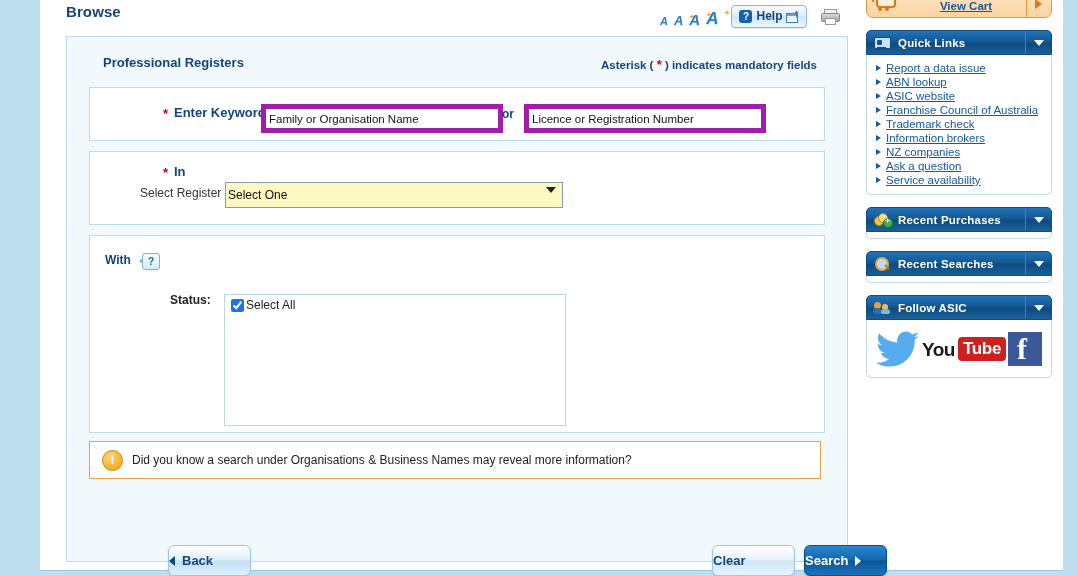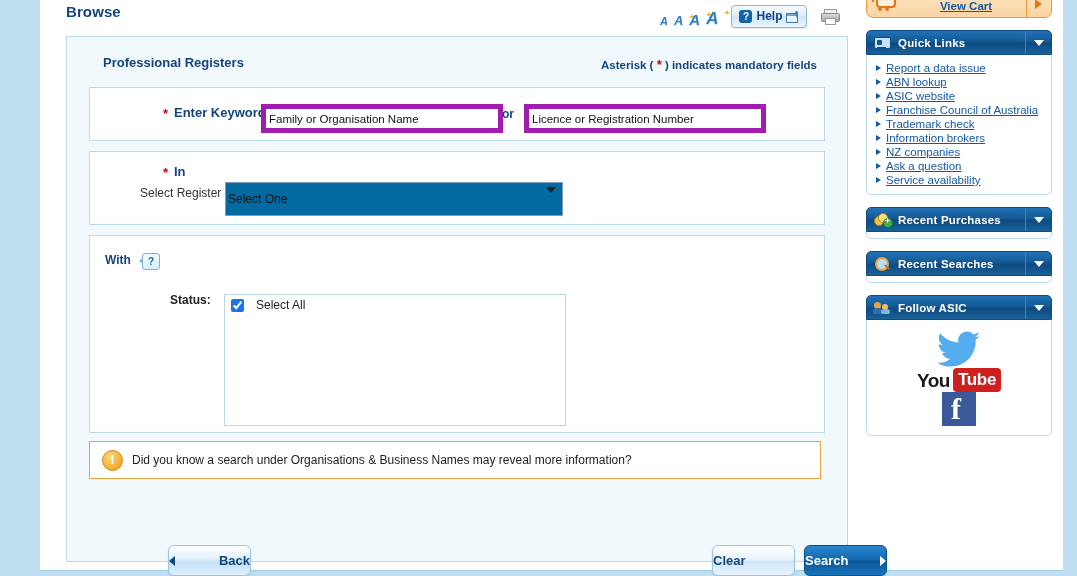--- a/index.html
+++ b/index.html
@@ -89,63 +89,63 @@
   }
   #kw1{position:absolute;left:171px;top:16px;width:226px;}
   .or-word{position:absolute;left:412px;top:19px;font-size:12px;font-weight:bold;color:#15447e;}
   #kw2{position:absolute;left:434px;top:16px;width:226px;}
 
   .in-label{position:absolute;left:84px;top:12px;font-size:13px;font-weight:bold;color:#15447e;}
   .in-label .req-star{position:absolute;left:-11px;top:1px;}
   .in-sub{position:absolute;left:50px;top:34px;font-size:12px;color:#333;}
   .sel-wrap{position:absolute;left:135px;top:30px;width:338px;}
   select.reg-select{
-    width:338px;height:34px;
+    width:338px;height:26px;
     font-family:"Liberation Sans",sans-serif;font-size:12px;color:#111;
-    border:1px solid #7f9db9;background:#0369a1;padding:1px 2px;
+    border:1px solid #7f9db9;background:#fef9c3;padding:1px 2px;
     -webkit-appearance:none;appearance:none;
   }
   .sel-arrow{position:absolute;right:7px;top:5px;pointer-events:none;
              width:0;height:0;border-left:5px solid transparent;border-right:5px solid transparent;
              border-top:6px solid #222;}
 
   .with-label{position:absolute;left:15px;top:17px;font-size:12px;font-weight:bold;color:#15447e;}
   .help-bubble{
     position:absolute;left:52px;top:17px;width:16px;height:15px;
     background:linear-gradient(180deg,#f3fafe,#d9edfa);
     border:1px solid #7fb1d4;border-radius:3px;
     color:#1d6aa8;font-size:10px;font-weight:bold;text-align:center;line-height:15px;cursor:pointer;
   }
   .help-bubble:before{content:"";position:absolute;left:-4px;top:4px;width:0;height:0;
     border-top:3px solid transparent;border-bottom:3px solid transparent;border-right:4px solid #7fb1d4;}
   .status-label{position:absolute;left:80px;top:57px;font-size:12px;font-weight:bold;color:#222;}
   .status-box{
     position:absolute;left:134px;top:58px;width:340px;height:130px;
     border:1px solid #b9d6e6;background:#fff;overflow:auto;
   }
-  .status-item{display:flex;align-items:center;gap:12px;padding:3px 0 0 6px;font-size:12px;color:#222;}
+  .status-item{display:flex;align-items:center;gap:2px;padding:3px 0 0 6px;font-size:12px;color:#222;}
   input.cb{width:13px;height:13px;margin:0;accent-color:#1a73e8;}
 
   
   .notice{
     position:absolute;left:22px;top:404px;width:732px;height:38px;
     background:#ffffff;border:1px solid #e8a33d;
     display:flex;align-items:center;gap:9px;padding-left:12px;box-sizing:border-box;
   }
   .warn-ico{
     width:19px;height:19px;border-radius:50%;
     background:radial-gradient(circle at 35% 30%,#fcd77a,#ef9a10);
     border:1px solid #d0850a;color:#fff;font-size:13px;font-weight:bold;
     line-height:18px;text-align:center;flex:none;
   }
   .notice-txt{font-size:12px;color:#222;}
 
   
   .btn{
-    display:inline-flex;align-items:center;justify-content:space-between;gap:7px;
+    display:inline-flex;align-items:center;justify-content:flex-start;gap:7px;
     border-radius:6px;cursor:pointer;font-weight:bold;user-select:none;
   }
   .btn-back{
     position:absolute;left:101px;top:508px;width:81px;height:29px;
     background:linear-gradient(180deg,#ffffff 0%,#e2f1fb 45%,#c2e0f4 55%,#dff0fb 100%);
     border:1px solid #9cc7e2;color:#14467e;font-size:13px;
     box-shadow:0 1px 2px rgba(0,0,0,.12);
   }
   .btn-clear{
     position:absolute;left:645px;top:508px;width:81px;height:29px;
@@ -225,21 +225,21 @@
   .ico-rs .lens{position:absolute;left:1px;top:0;width:10px;height:10px;border-radius:50%;
                 border:2px solid #e8a33d;background:#bcdcf4;}
   .ico-rs .hand{position:absolute;left:10px;top:9px;width:6px;height:2px;background:#b37a1c;
                 transform:rotate(45deg);}
 
   .ico-fa .h1{position:absolute;left:0;top:1px;width:7px;height:7px;border-radius:50%;background:#e8a33d;}
   .ico-fa .b1{position:absolute;left:-1px;top:7px;width:9px;height:6px;border-radius:4px 4px 2px 2px;background:#2f6fad;}
   .ico-fa .h2{position:absolute;left:8px;top:3px;width:6px;height:6px;border-radius:50%;background:#f0bc6b;}
   .ico-fa .b2{position:absolute;left:7px;top:8px;width:9px;height:5px;border-radius:4px 4px 2px 2px;background:#7fb5df;}
 
-  .social{display:flex;align-items:center;justify-content:space-around;padding:4px 8px 2px 8px;flex-direction:column;}
+  .social{display:flex;align-items:center;justify-content:space-around;padding:4px 8px 2px 8px;}
   .tw{width:44px;height:38px;}
   .yt{display:flex;align-items:center;gap:3px;}
   .yt-you{font-family:"Liberation Sans",sans-serif;font-weight:bold;font-size:19px;color:#1a1a1a;
           letter-spacing:-.5px;line-height:1;}
   .yt-tube{background:#cd201f;color:#ffffff;font-weight:bold;font-size:17px;line-height:1;
            padding:3px 5px 4px 5px;border-radius:4px;letter-spacing:-.3px;}
   .fb{width:34px;height:34px;background:#3b5998;position:relative;}
   .fb span{position:absolute;left:9px;top:2px;color:#fff;font-family:"Liberation Serif",serif;
            font-weight:bold;font-size:30px;line-height:1;}
 </style>

